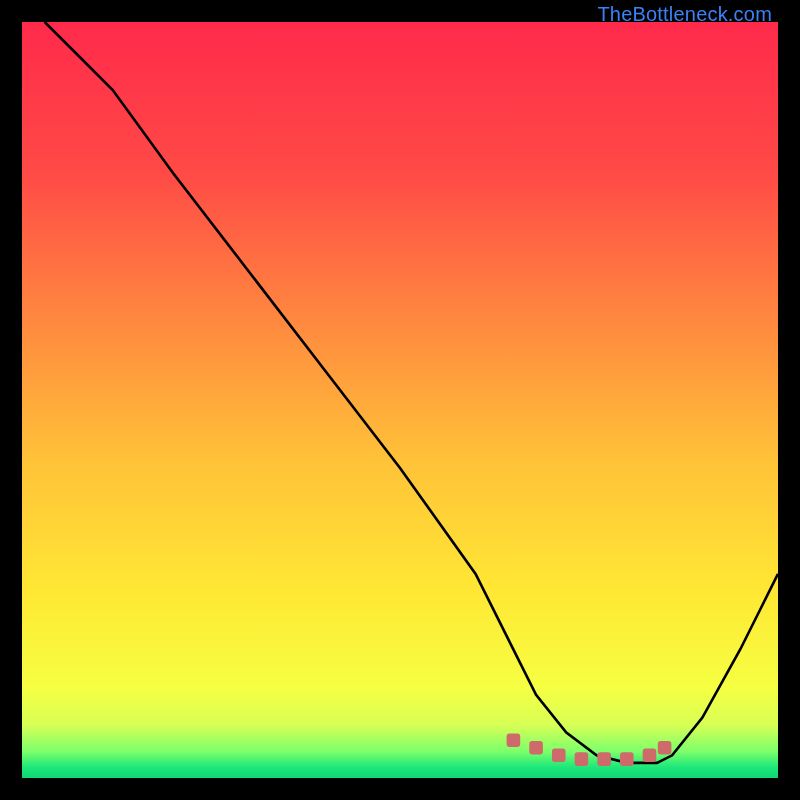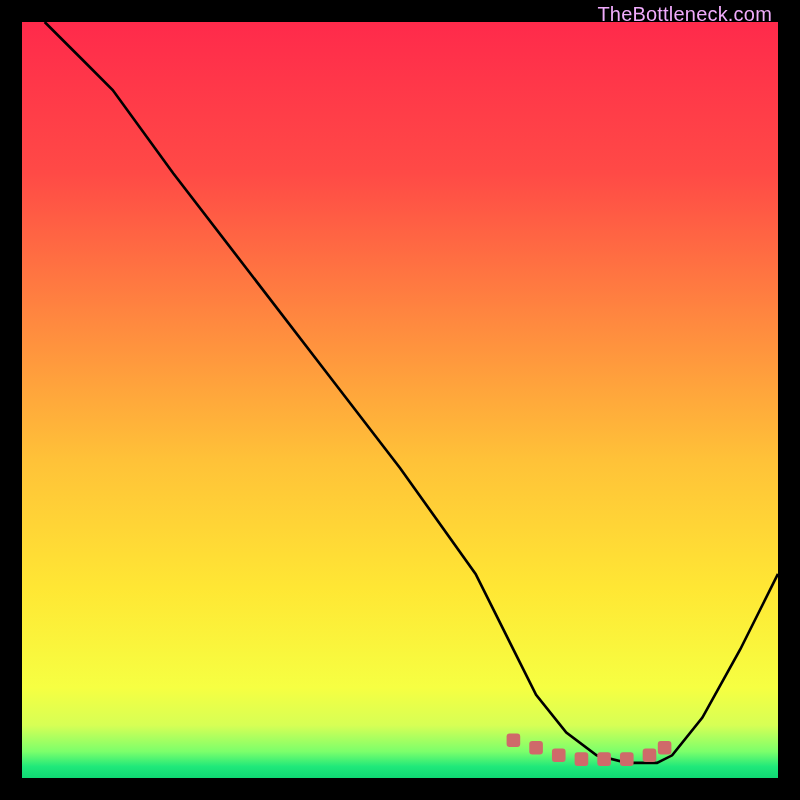--- a/index.html
+++ b/index.html
@@ -23,21 +23,21 @@
     position: absolute;
     left: 0;
     top: 0;
     width: 100%;
     height: 100%;
   }
   .watermark {
     position: absolute;
     top: 3px;
     right: 28px;
-    color: #f0abfc;
+    color: #3b82f6;
     font-size: 20px;
     letter-spacing: 0.2px;
     text-decoration: underline;
   }
   svg.curve {
     position: absolute;
     left: 0;
     top: 0;
     width: 756px;
     height: 756px;

